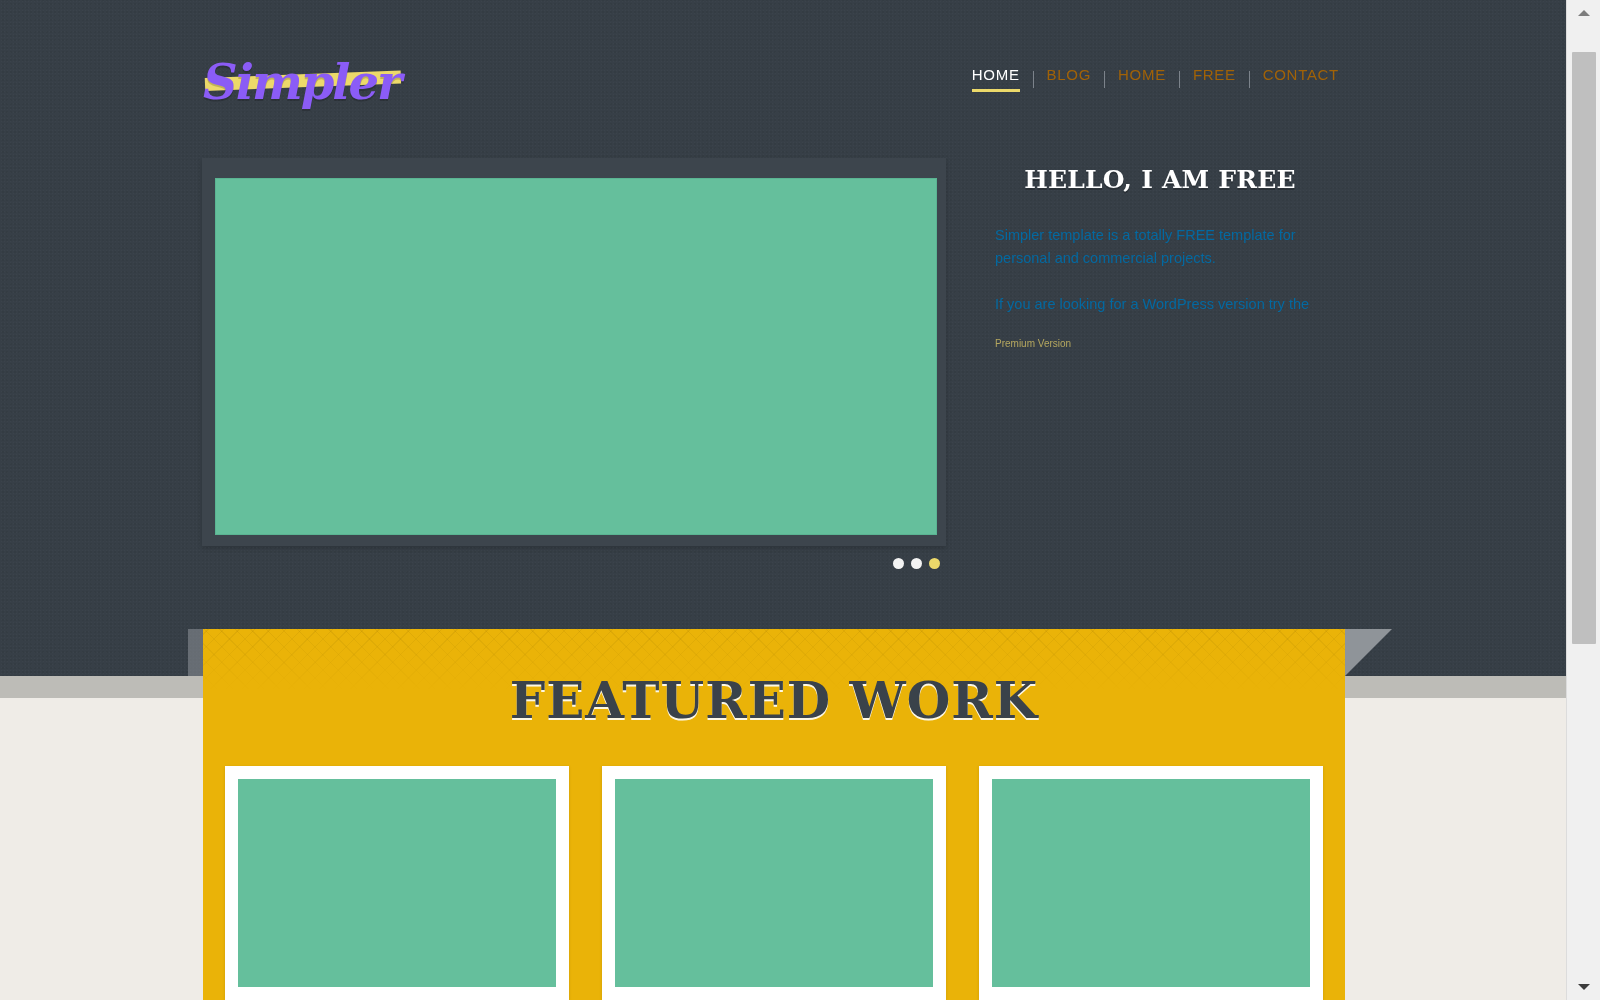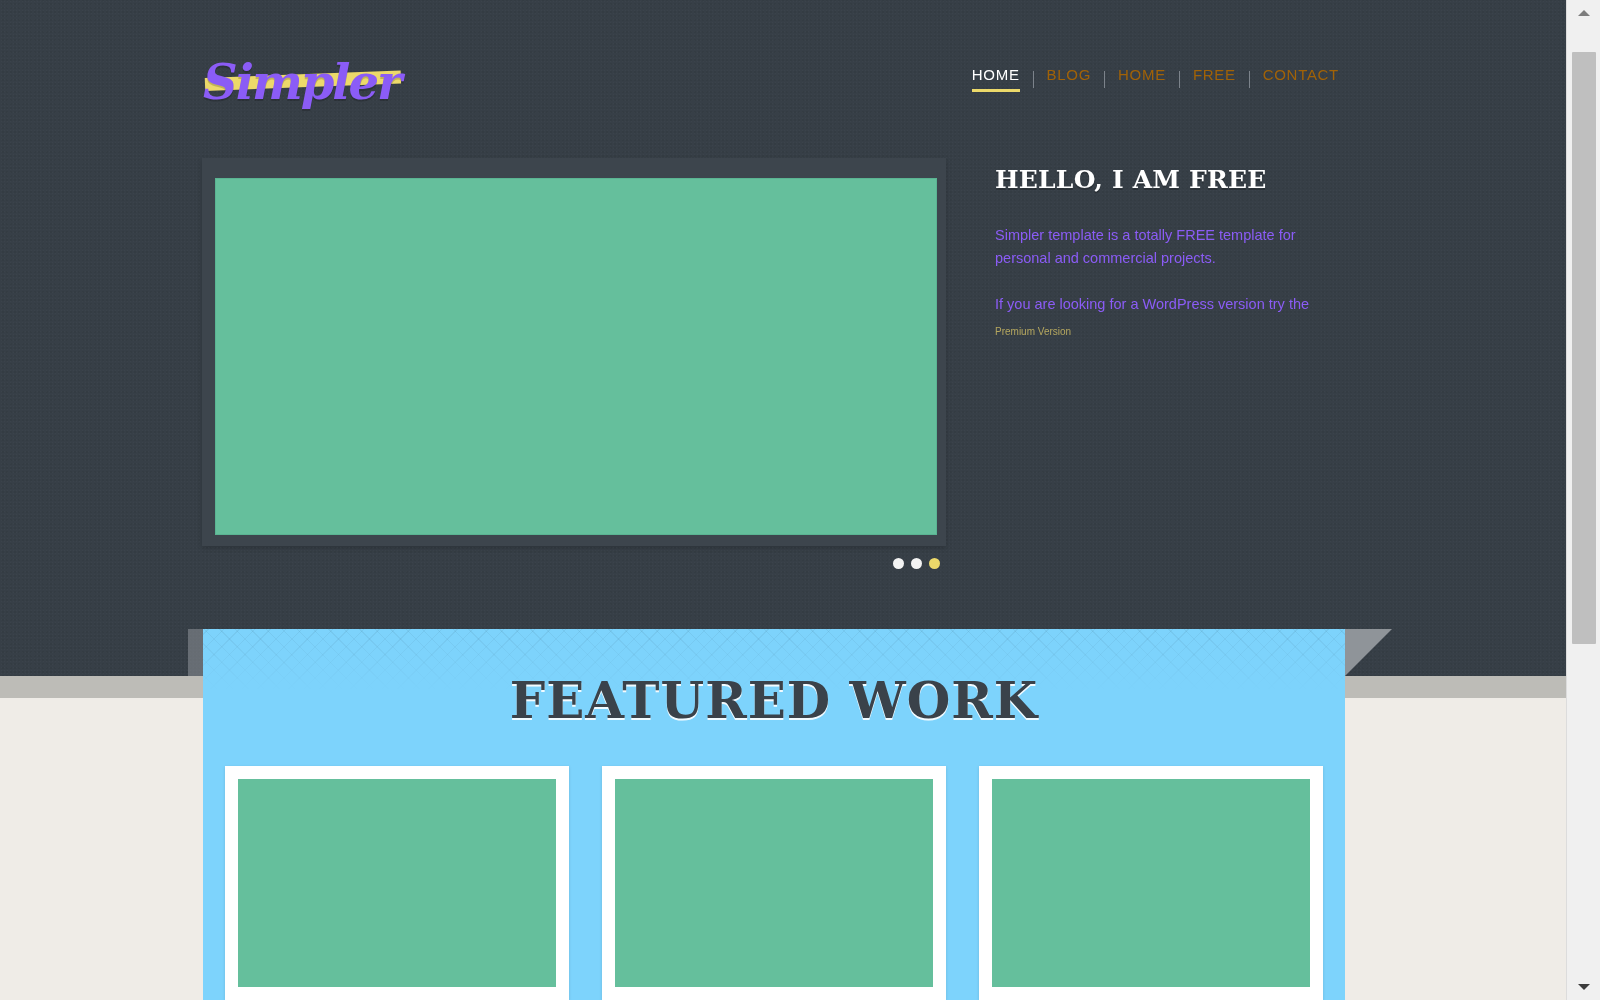--- a/index.html
+++ b/index.html
@@ -177,43 +177,44 @@
   }
   #hero-title {
     font-family: "DejaVu Serif", serif;
     font-weight: bold;
     font-size: 25px;
     letter-spacing: 0.2px;
     color: #ffffff;
     text-shadow: 0 2px 0 rgba(0,0,0,0.22);
     margin-bottom: 30px;
     white-space: nowrap;
+    text-align: center;
   }
   .hero-para {
-    color: #8b5cf6;
+    color: #0369a1;
     font-size: 14.5px;
     line-height: 23px;
     margin-bottom: 23px;
   }
   #premium-link {
     color: #b5a75f;
     font-size: 10px;
     line-height: 23px;
     text-decoration: none;
     display: inline-block;
   }
 
   
   #work-panel {
     position: absolute;
     left: 203px;
     top: 629px;
     width: 1142px;
     height: 371px;
-    background: #7dd3fc;
+    background: #eab308;
     z-index: 5;
   }
   #work-texture {
     position: absolute;
     left: 0; top: 0;
     width: 100%;
     height: 62px;
     background-image:
       repeating-linear-gradient(45deg, rgba(0,0,0,0.055) 0 1px, transparent 1px 11px),
       repeating-linear-gradient(-45deg, rgba(0,0,0,0.055) 0 1px, transparent 1px 11px);
@@ -348,21 +349,21 @@
 
   <div id="slider-dots">
     <span class="dot"></span>
     <span class="dot"></span>
     <span class="dot active"></span>
   </div>
 
   <div id="hero-copy">
     <h1 id="hero-title">HELLO, I AM FREE</h1>
     <p class="hero-para">Simpler template is a totally FREE template for personal and commercial projects.</p>
-    <p class="hero-para" style="margin-bottom:4px;">If you are looking for a WordPress version try the</p>
+    <p class="hero-para" style="margin-bottom:16px;">If you are looking for a WordPress version try the</p>
     <a id="premium-link" href="#">Premium Version</a>
   </div>
 
   <div id="ribbon-left"></div>
   <div id="ribbon-right"></div>
 
   <section id="work-panel">
     <div id="work-texture"></div>
     <h2 id="work-title">FEATURED WORK</h2>
 

